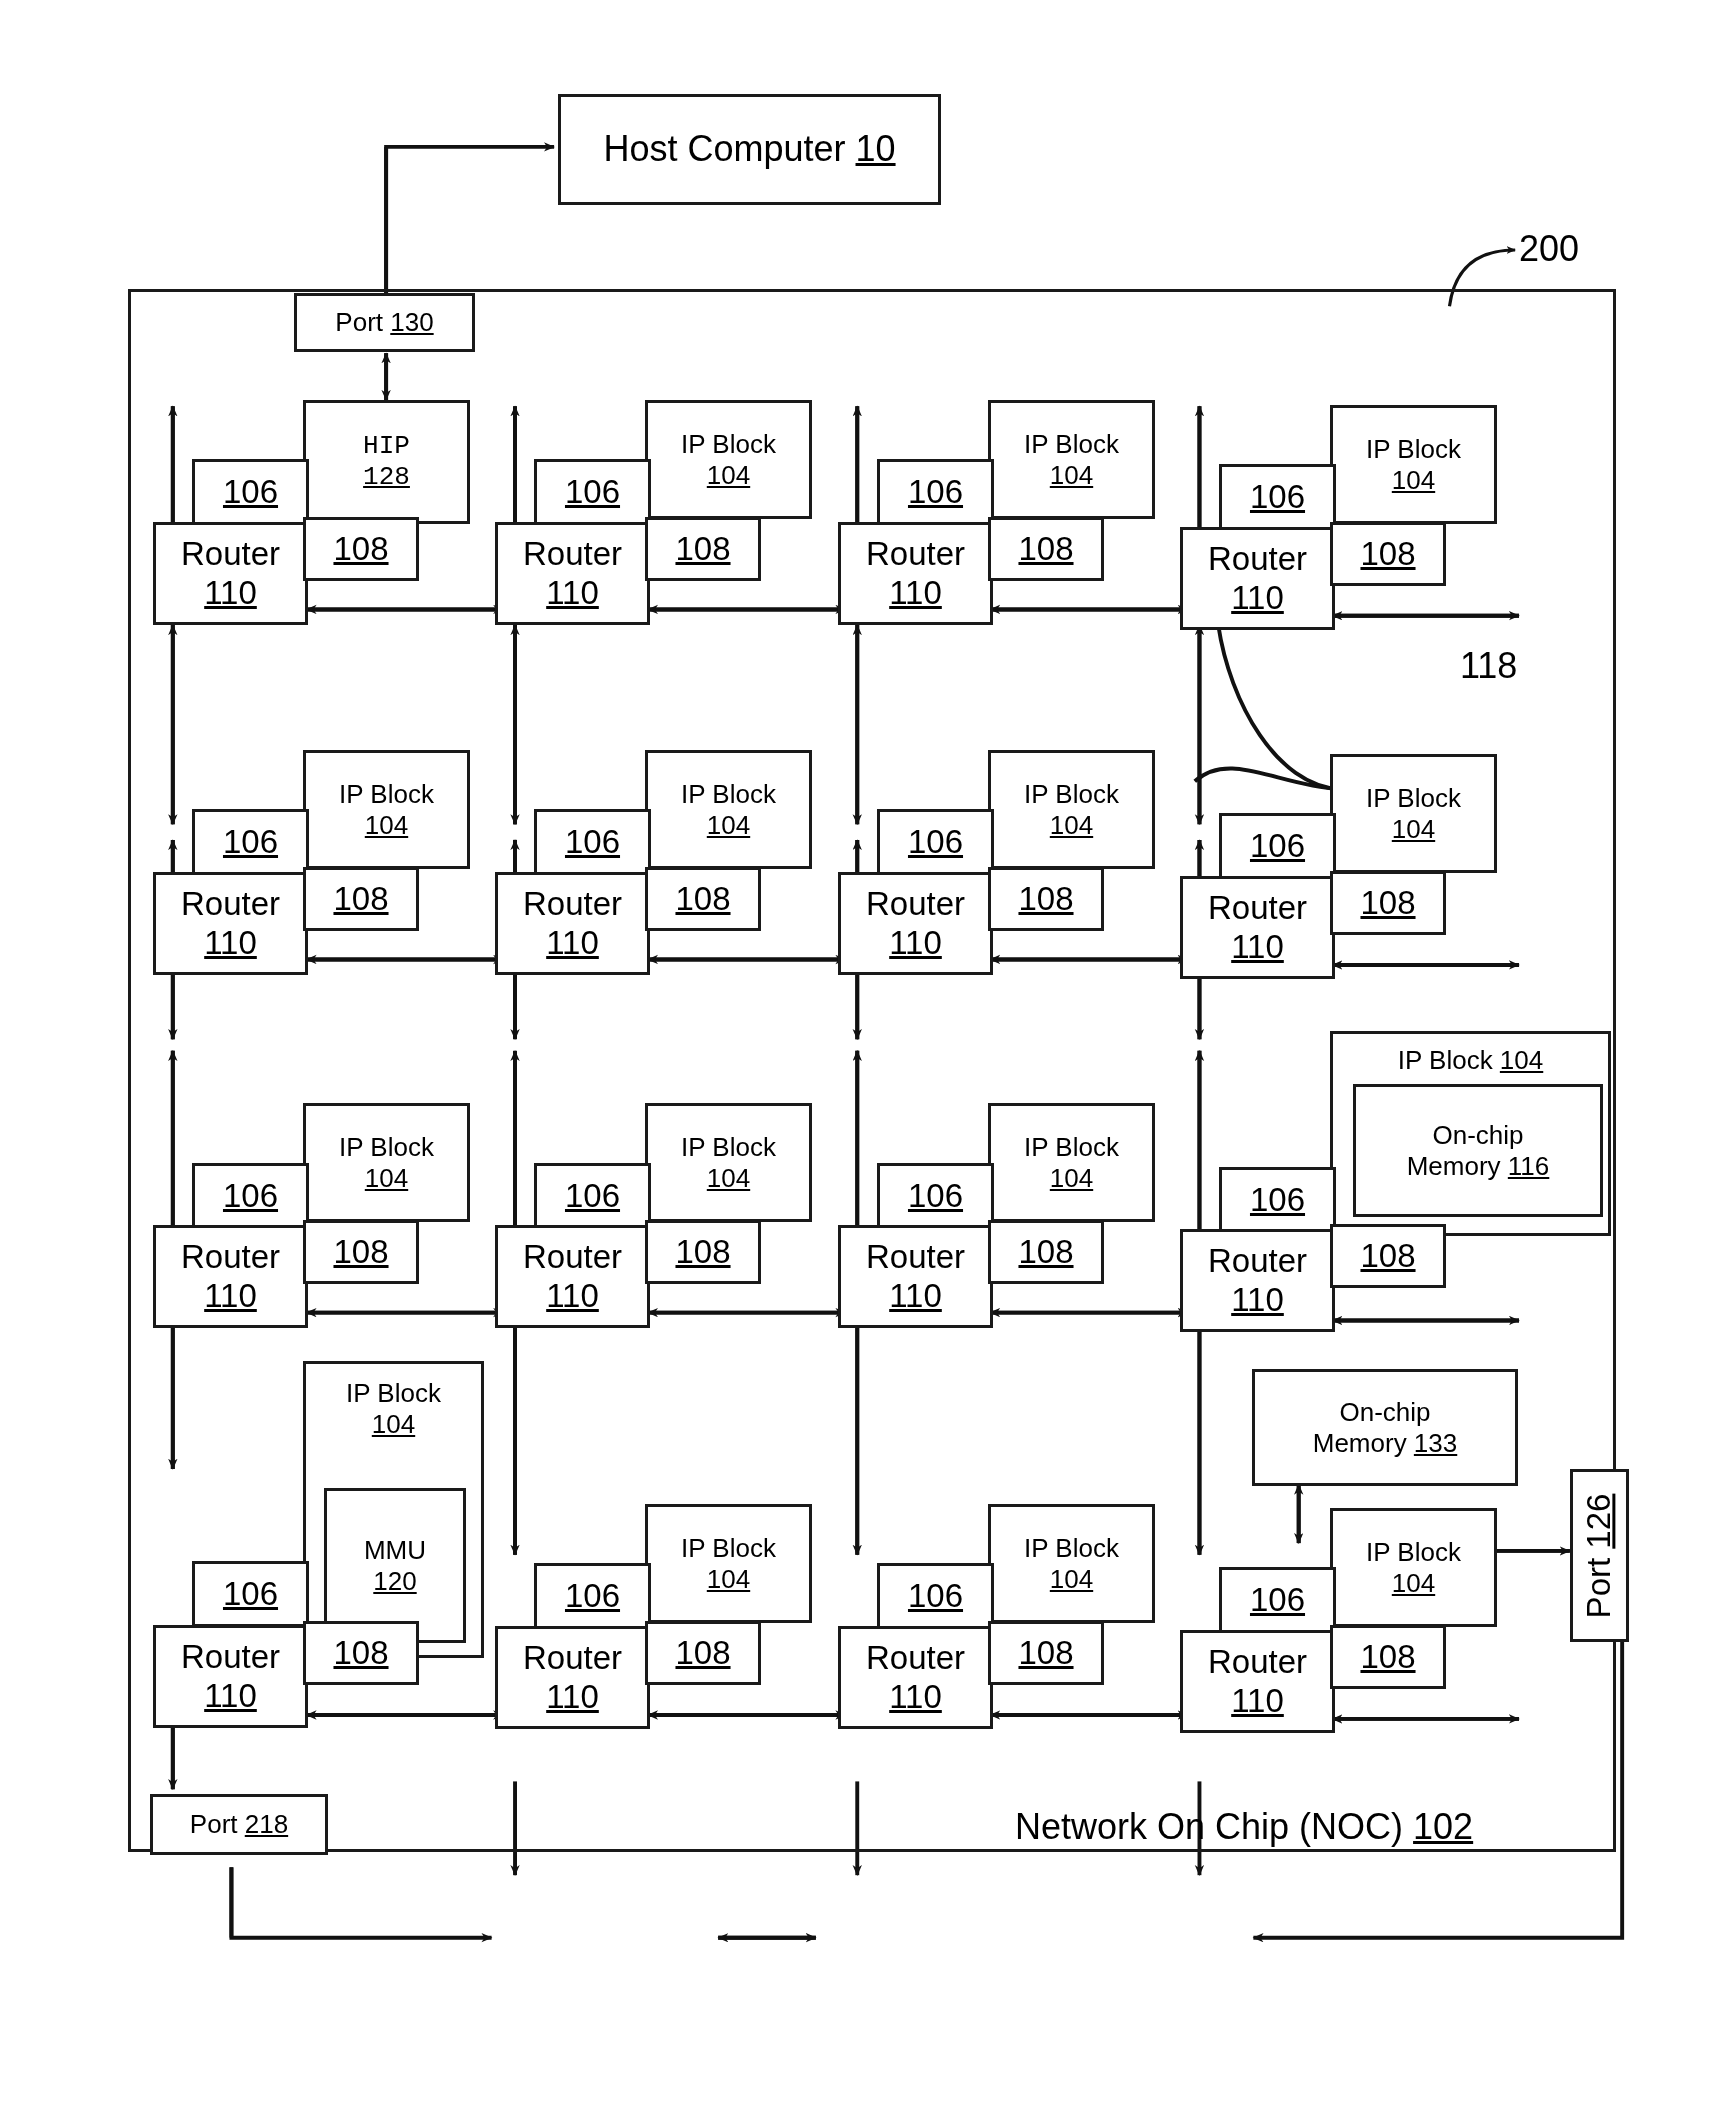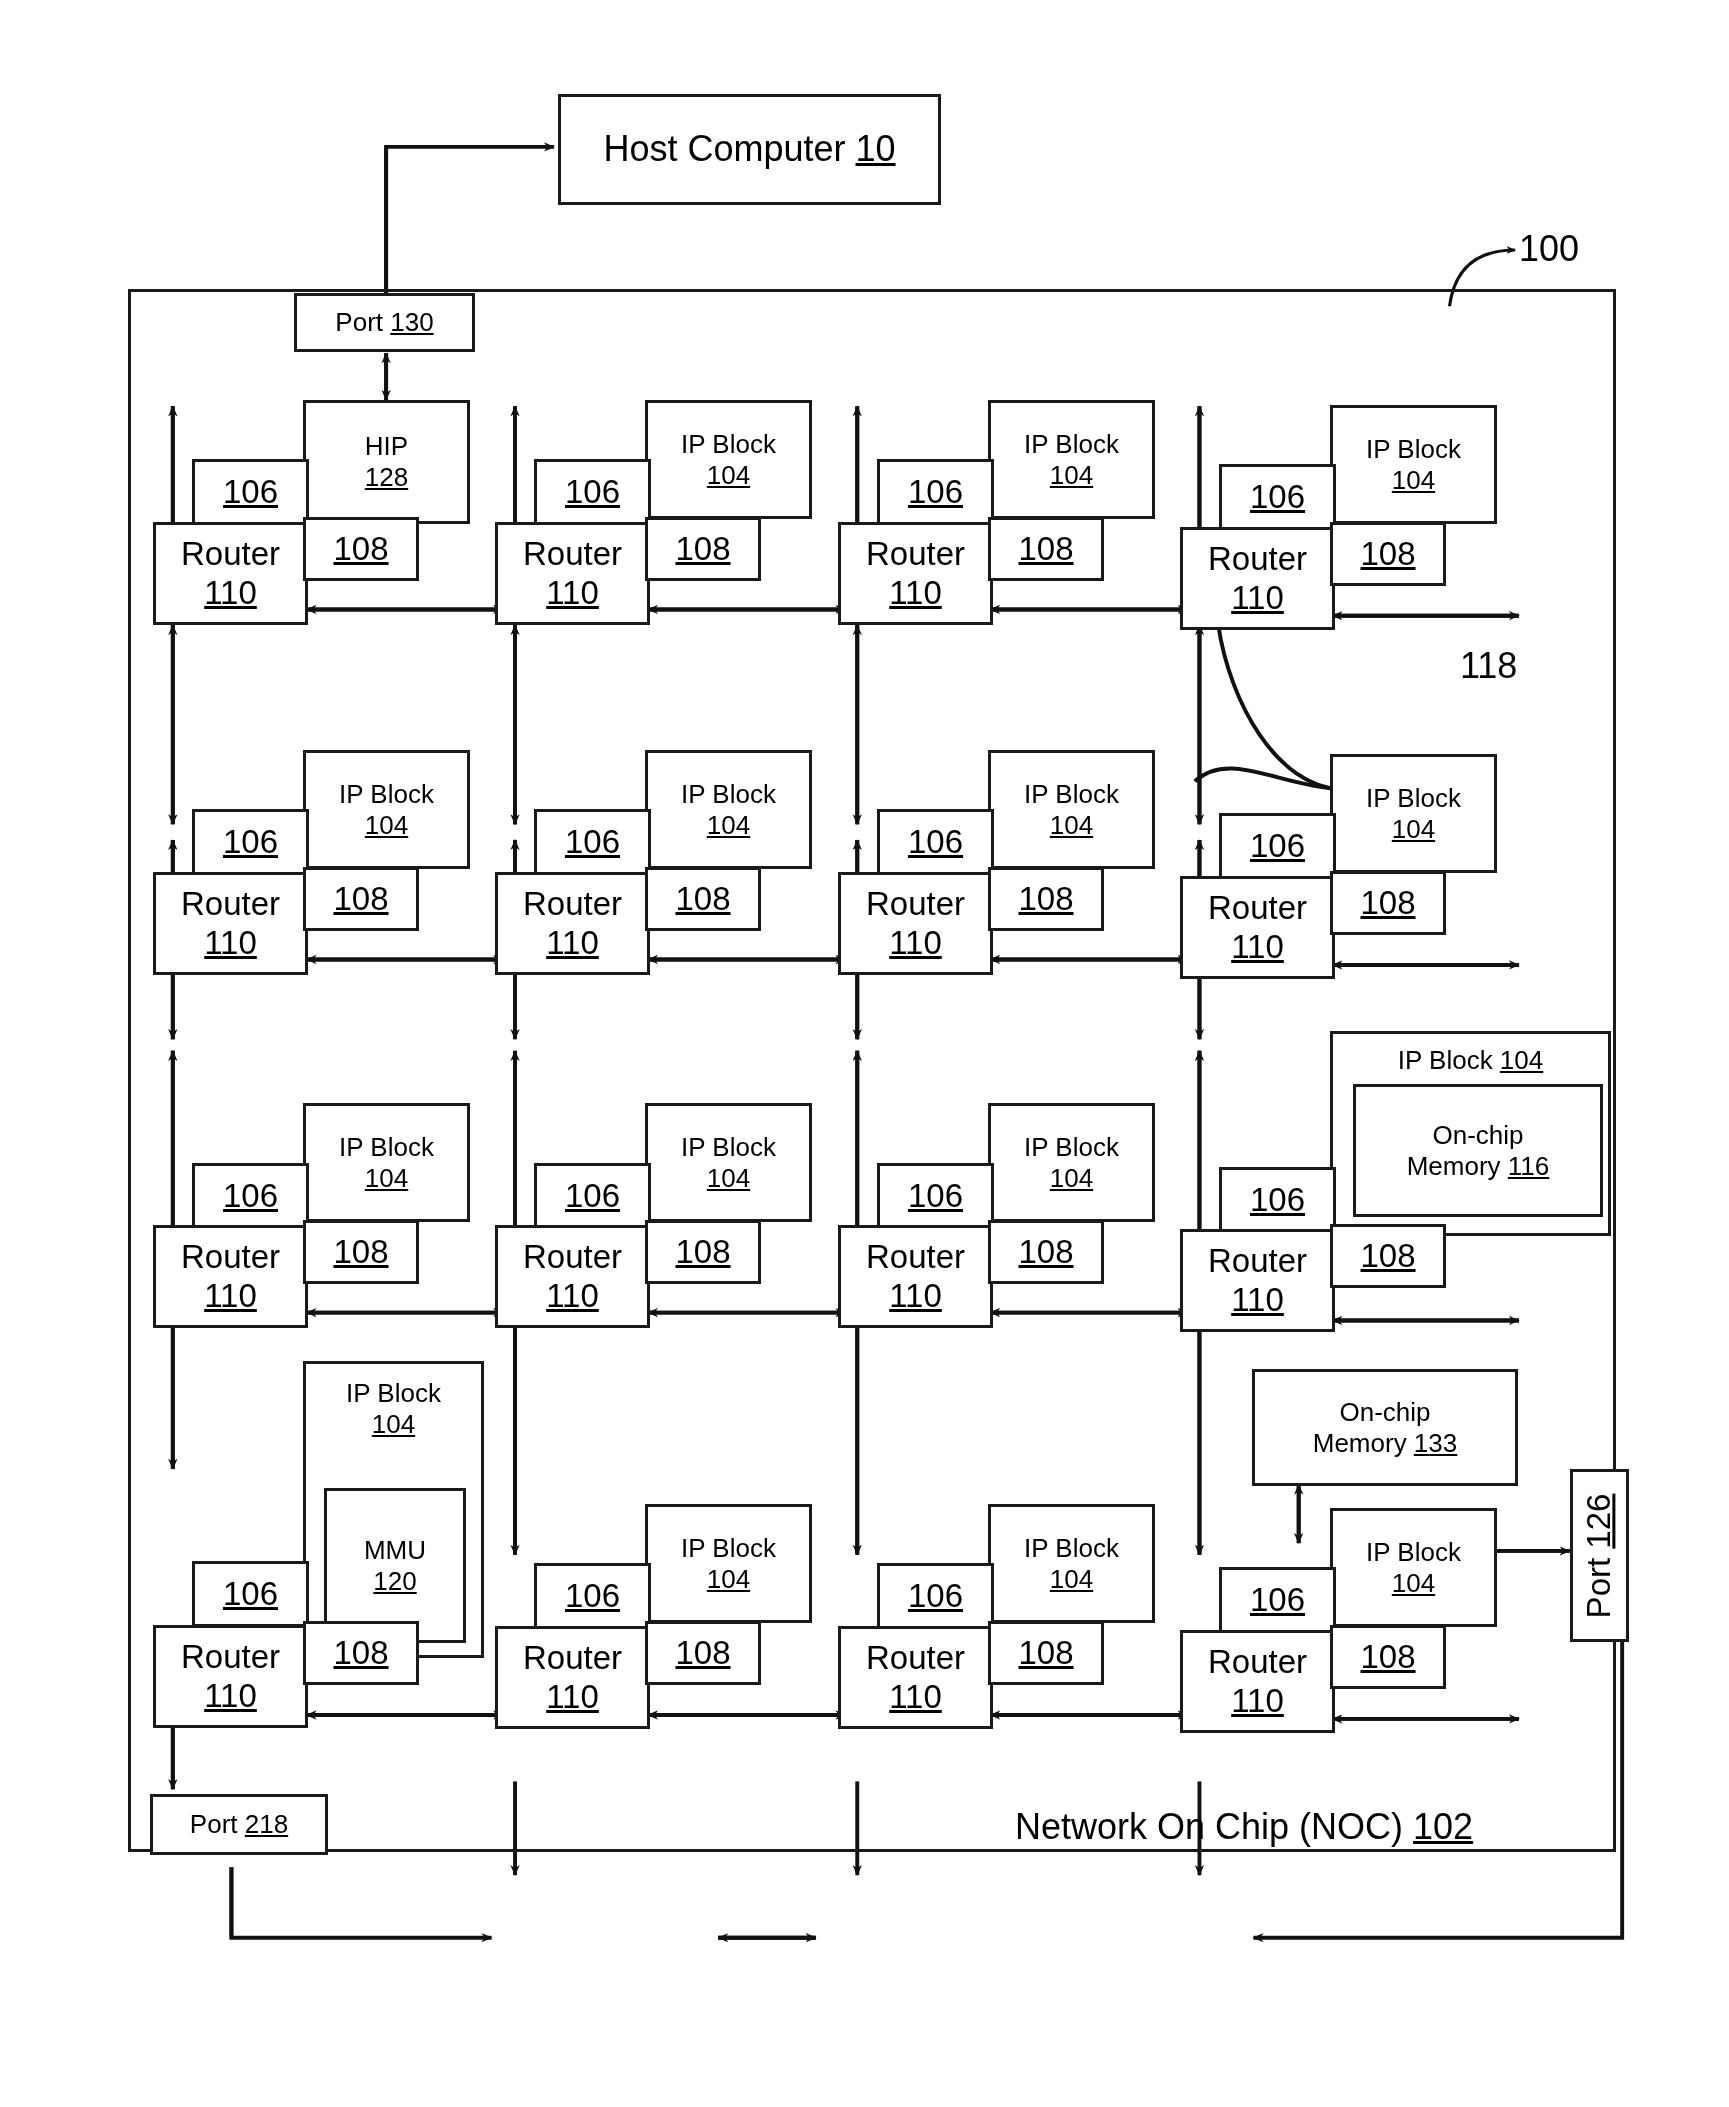--- a/index.html
+++ b/index.html
@@ -192,25 +192,25 @@
   <div class="noc-frame" style="left:117px;top:289px;width:1488px;height:1563px;"></div>
 
   <div class="box" style="left:547px;top:94px;width:383px;height:111px;">
     <span class="f46"><span>Host Computer </span><span class="u">10</span></span>
   </div>
 
   <div class="box" style="left:283px;top:293px;width:181px;height:59px;">
     <span class="f44"><span>Port </span><span class="u">130</span></span>
   </div>
 
-  <div class="plain f46" style="left:1508px;top:228px;">100</div>
+  <div class="plain f46" style="left:1508px;top:228px;">200</div>
 
   <div class="plain f46" style="left:1449px;top:645px;">118</div>
 
-  <div class="box" style="left:292px;top:400px;width:167px;height:124px;">
+  <div class="box" style="left:292px;top:400px;width:167px;height:124px;font-family:Liberation Mono, monospace;">
     <span class="f44">HIP</span>
     <span class="f44 u">128</span>
   </div>
   <div class="box" style="left:181px;top:459px;width:117px;height:66px;">
     <span class="f42 u">106</span>
   </div>
   <div class="box" style="left:142px;top:522px;width:155px;height:103px;">
     <span class="f42">Router</span>
     <span class="f42 u">110</span>
   </div>

